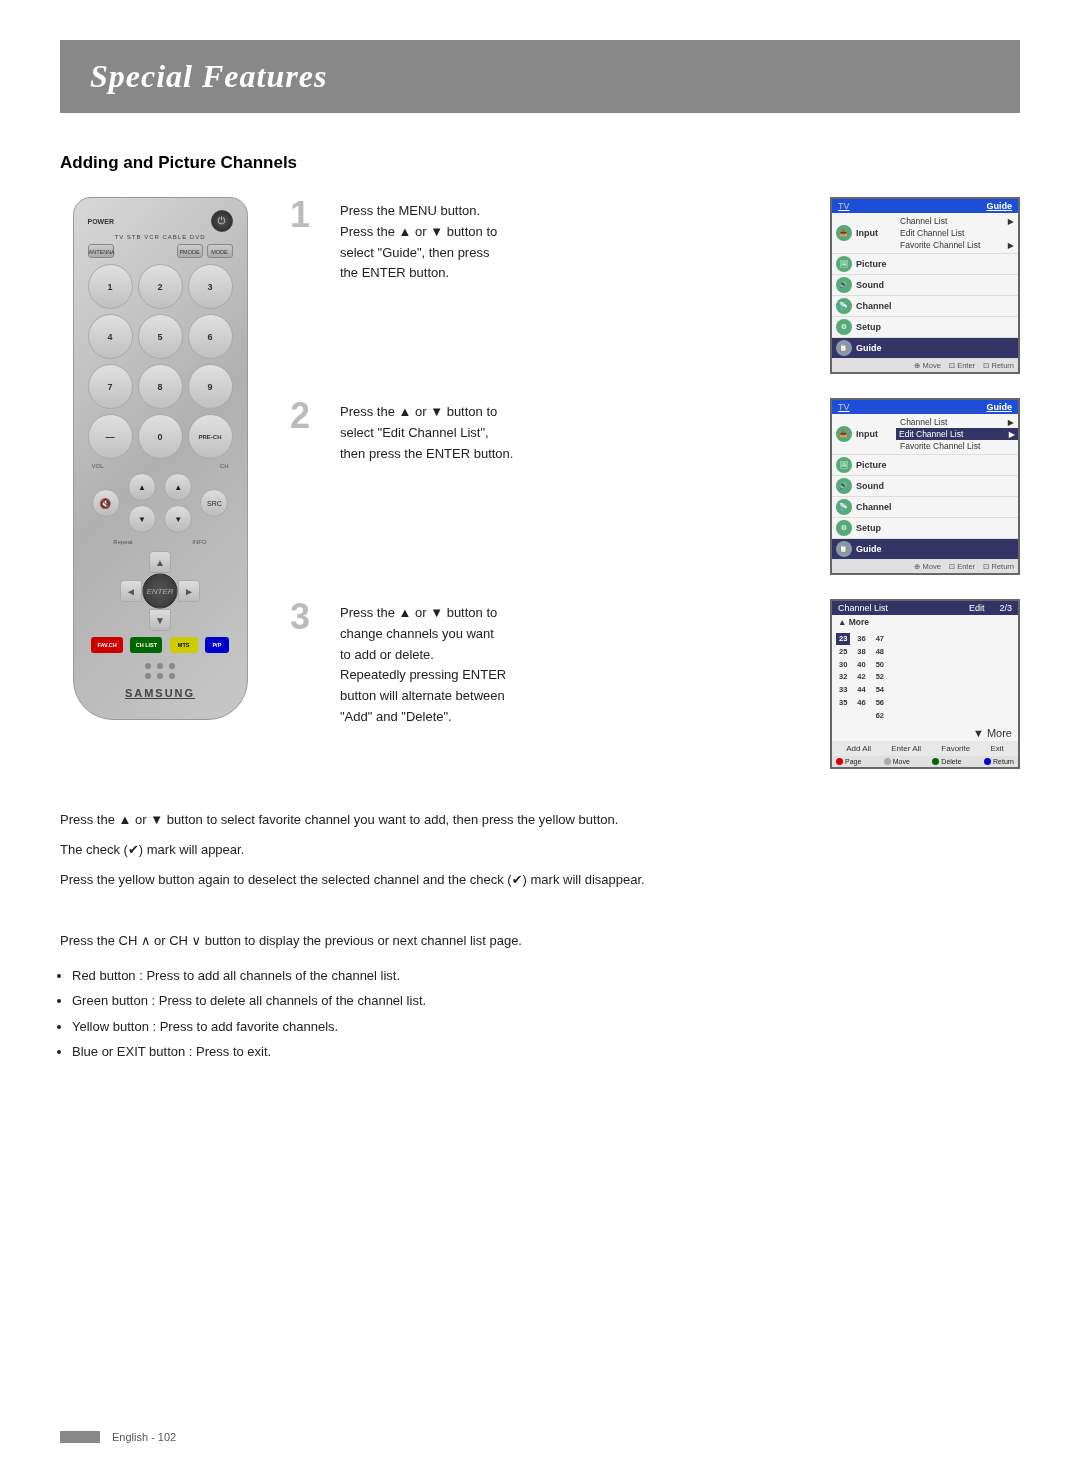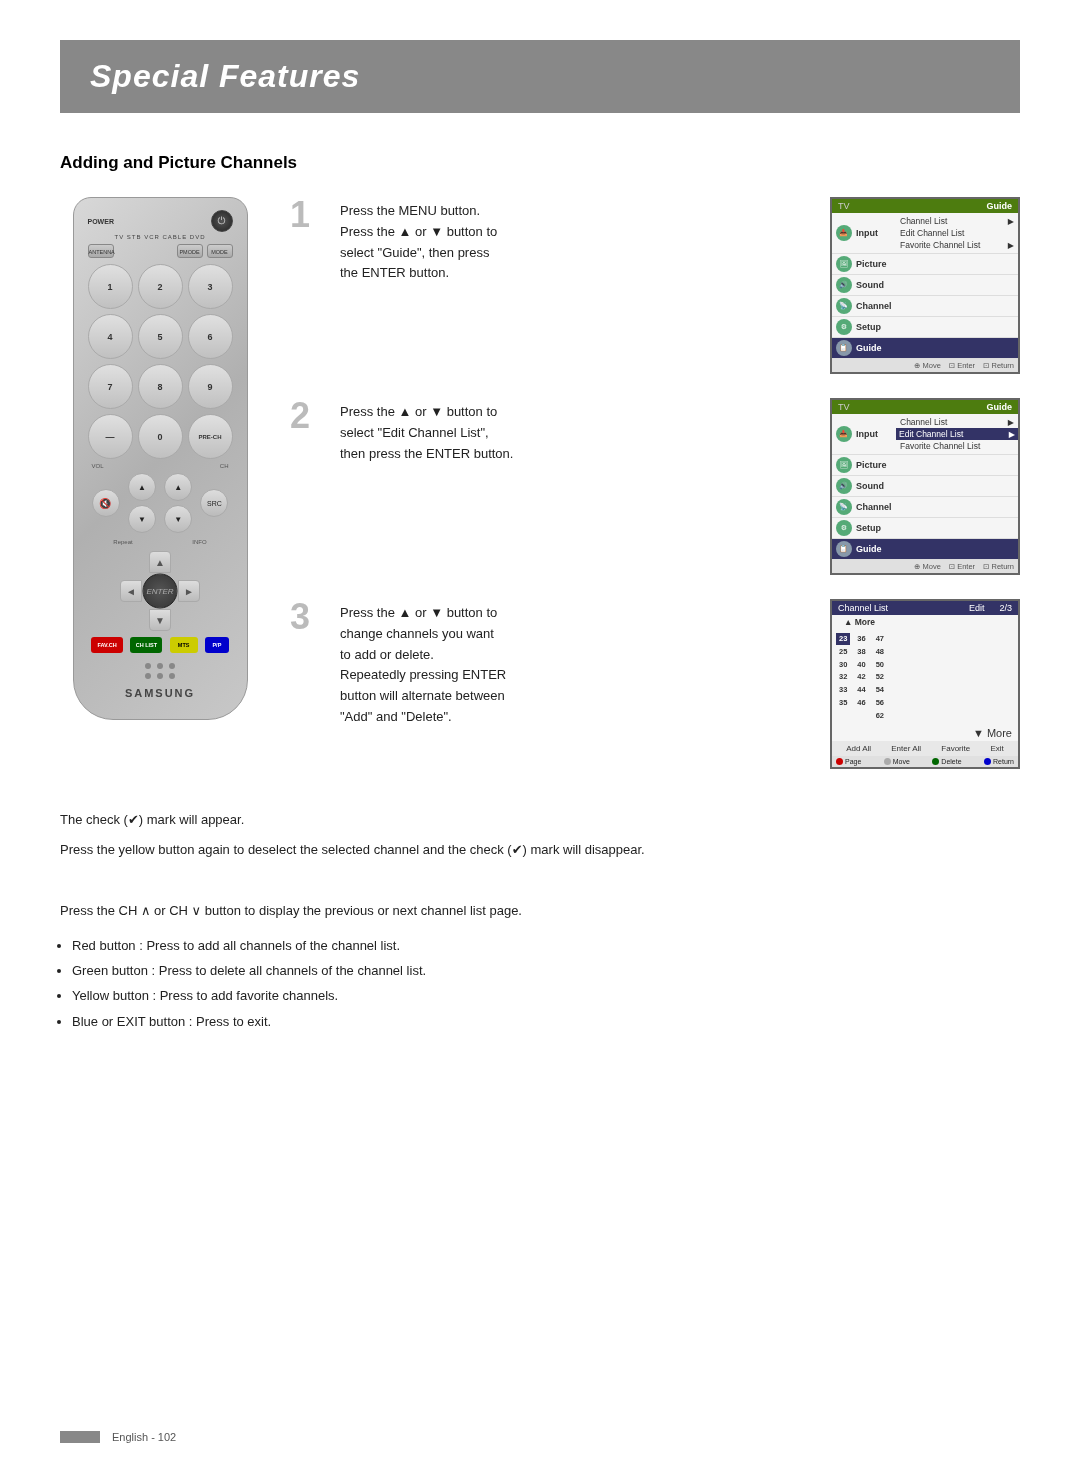--- a/index.html
+++ b/index.html
@@ -11,20 +11,21 @@
       font-size: 14px;
       color: #222;
       position: relative;
     }
 
     
     .page-header {
       background: #888;
       margin: 40px 60px 0 60px;
       padding: 18px 30px;
+      font-family: Liberation Serif, serif;
     }
     .page-header h1 {
       font-size: 32px;
       font-weight: bold;
       color: #fff;
       font-style: italic;
       letter-spacing: 1px;
     }
 
     
@@ -266,20 +267,21 @@
       background: #888;
     }
     .samsung-label {
       text-align: center;
       font-size: 11px;
       letter-spacing: 2px;
       color: #444;
       font-weight: bold;
       margin-top: 8px;
       font-family: Arial, sans-serif;
+      text-decoration: underline;
     }
 
     
     .step-block {
       display: flex;
       gap: 20px;
       margin-bottom: 24px;
       align-items: flex-start;
     }
     .step-num {
@@ -302,24 +304,25 @@
     
     .tv-screen {
       border: 2px solid #666;
       background: #f5f5f5;
       font-size: 10px;
       overflow: hidden;
     }
     .tv-header {
       display: flex;
       justify-content: space-between;
-      background: #4d7c0f;
+      background: #1d4ed8;
       color: #fff;
       padding: 2px 6px;
       font-size: 9px;
+      text-decoration: underline;
     }
     .tv-header .tv-label {
       font-size: 9px;
       color: #ccc;
     }
     .tv-header .tv-title {
       font-size: 9px;
       font-weight: bold;
       color: #fff;
     }
@@ -696,21 +699,21 @@
         Repeatedly pressing ENTER<br>
         button will alternate between<br>
         "Add" and "Delete".
       </div>
       <div class="step-screen">
         <div class="channel-screen">
           <div class="ch-header">
             <span>Channel List</span>
             <span>Edit &nbsp;&nbsp;&nbsp;&nbsp; 2/3</span>
           </div>
-          <div style="padding: 2px 12px; font-size:8.5px; font-weight:bold; color:#333;">▲ More</div>
+          <div style="padding: 2px 6px; font-size:8.5px; font-weight:bold; color:#333;">▲ More</div>
           <div class="ch-body">
             <div class="ch-col selected-col">
               <div class="ch-item">23</div>
               <div class="ch-item">25</div>
               <div class="ch-item">30</div>
               <div class="ch-item">32</div>
               <div class="ch-item">33</div>
               <div class="ch-item">35</div>
             </div>
             <div class="ch-col">
@@ -757,20 +760,21 @@
             </div>
           </div>
         </div>
       </div>
     </div>
 
   </div>
 </div>
 
 <div class="prose-area">
+  <p>Press the ▲ or ▼ button to select favorite channel you want to add, then press the yellow button.</p>
   <p>The check (✔) mark will appear.</p>
   <p>Press the yellow button again to deselect the selected channel and the check (✔) mark will disappear.</p>
   <p>&nbsp;</p>
   <p>Press the CH ∧ or CH ∨ button to display the previous or next channel list page.</p>
 </div>
 
 <ul class="bullet-list">
   <li>Red button : Press to add all channels of the channel list.</li>
   <li>Green button : Press to delete all channels of the channel list.</li>
   <li>Yellow button : Press to add favorite channels.</li>

